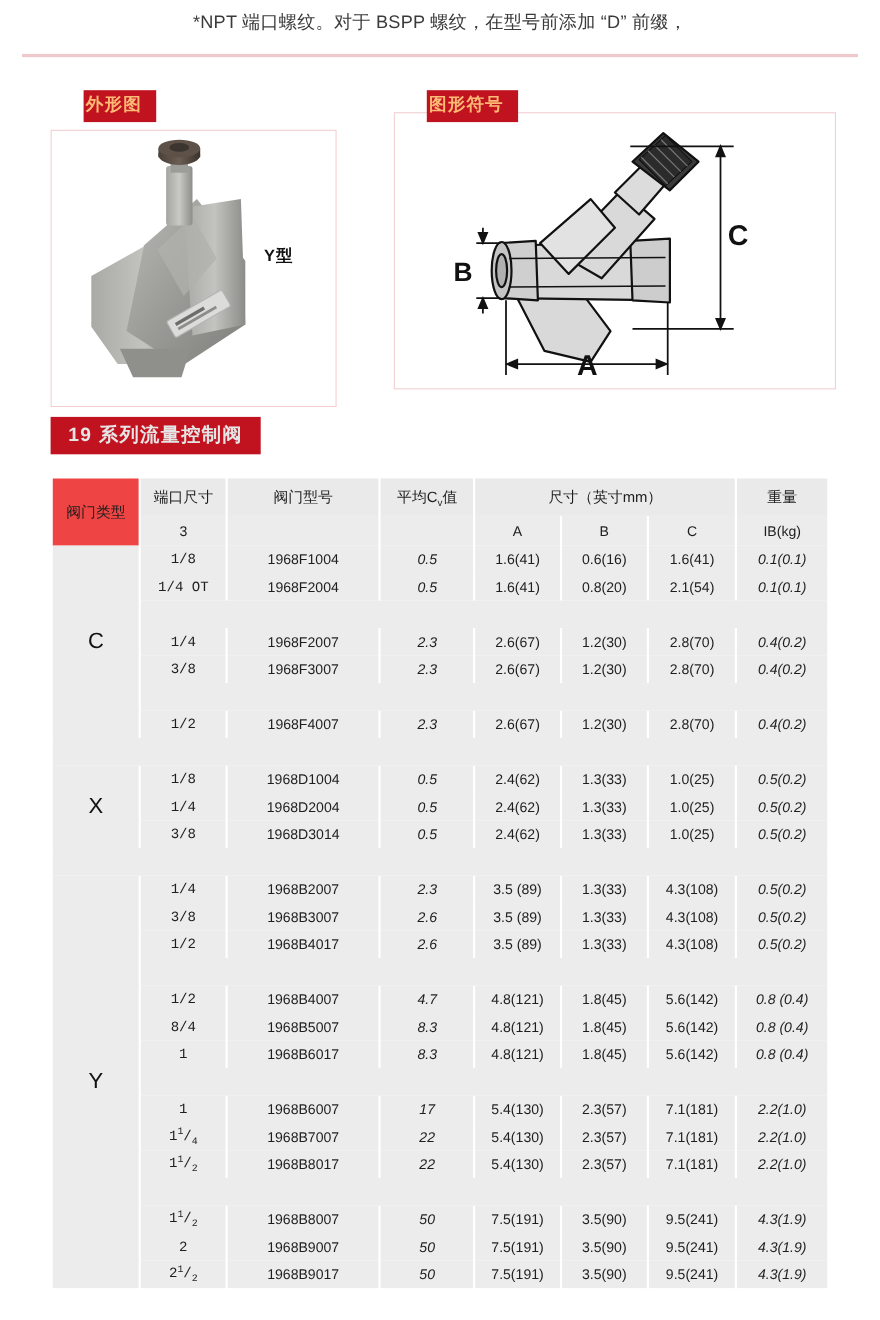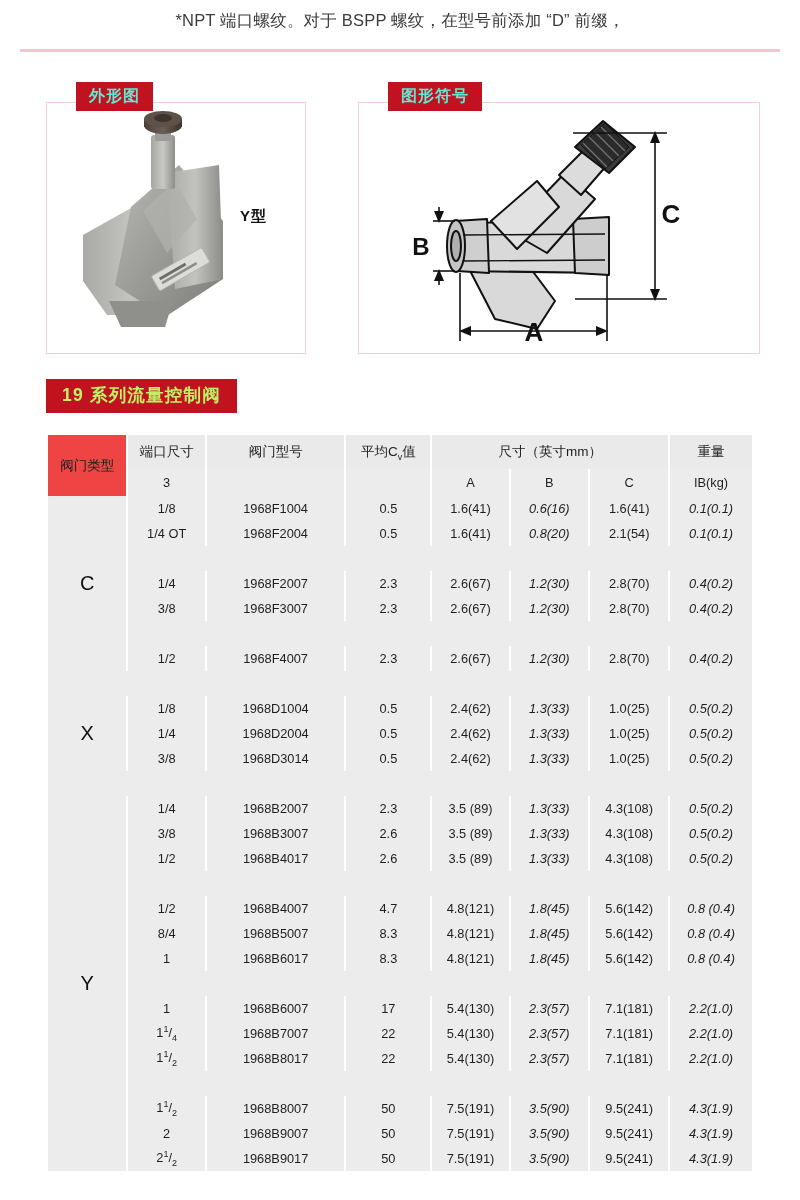--- a/index.html
+++ b/index.html
@@ -39,48 +39,48 @@
   .panel-box {
     border: 1px solid #f3cfd3;
     background: #fff;
     position: relative;
   }
   .panel-badge {
     position: absolute;
     top: -20px;
     left: 30px;
     background: #c0121f;
-    color: #5eead4;
+    color: #fdba74;
     font-size: 16px;
     font-weight: bold;
-    padding: 6px 13px 7px 13px;
+    padding: 6px 13px 7px 2px;
     letter-spacing: 1px;
     z-index: 3;
     line-height: 1;
   }
-  #panel-outline .panel-box { left: 0; top: 0; width: 260px; height: 252px; }
+  #panel-outline .panel-box { left: 0; top: 16px; width: 260px; height: 252px; }
   #panel-symbol  .panel-box { left: 0; top: 0; width: 402px; height: 252px; }
   #panel-outline { left: 46px; top: 28px; }
   #panel-symbol  { left: 358px; top: 28px; text-align: right; }
 
   .y-type-label {
     position: absolute;
     right: 38px;
     top: 104px;
     font-size: 15px;
     font-weight: bold;
     color: #111;
     letter-spacing: 1px;
   }
 
   
   .section-title {
     display: inline-block;
     background: #c0121f;
-    color: #bef264;
+    color: #e5e5e5;
     font-size: 17.5px;
     font-weight: bold;
     letter-spacing: 1.2px;
     padding: 8px 16px 9px 16px;
     margin: 20px 0 0 46px;
     line-height: 1;
   }
 
   
   .tbl-wrap { margin: 22px 0 0 46px; width: 708px; }
@@ -111,27 +111,27 @@
 
   td.typecell {
     background: #e4e4e4;
     font-size: 20px;
     font-weight: bold;
     color: #111;
     width: 80px;
   }
   td.c-port { width: 78px; }
   td.c-model { width: 142px; }
-  td.c-cv { width: 86px; }
+  td.c-cv { width: 86px; font-style: italic; }
   td.c-a { width: 78px; }
-  td.c-b { width: 80px; font-style: italic; }
+  td.c-b { width: 80px; }
   td.c-c { width: 80px; }
   td.c-w { width: 84px; font-style: italic; }
 
-  .frac { font-size: 12.8px; }
+  .frac { font-size: 12.8px; font-family: Liberation Mono, monospace; }
   .frac sup { font-size: 9px; vertical-align: super; }
   .frac sub { font-size: 9px; vertical-align: sub; }
   .cvsub { font-size: 9px; vertical-align: sub; }
 </style>
 </head>
 <body>
 
 <div class="page">
 
   

